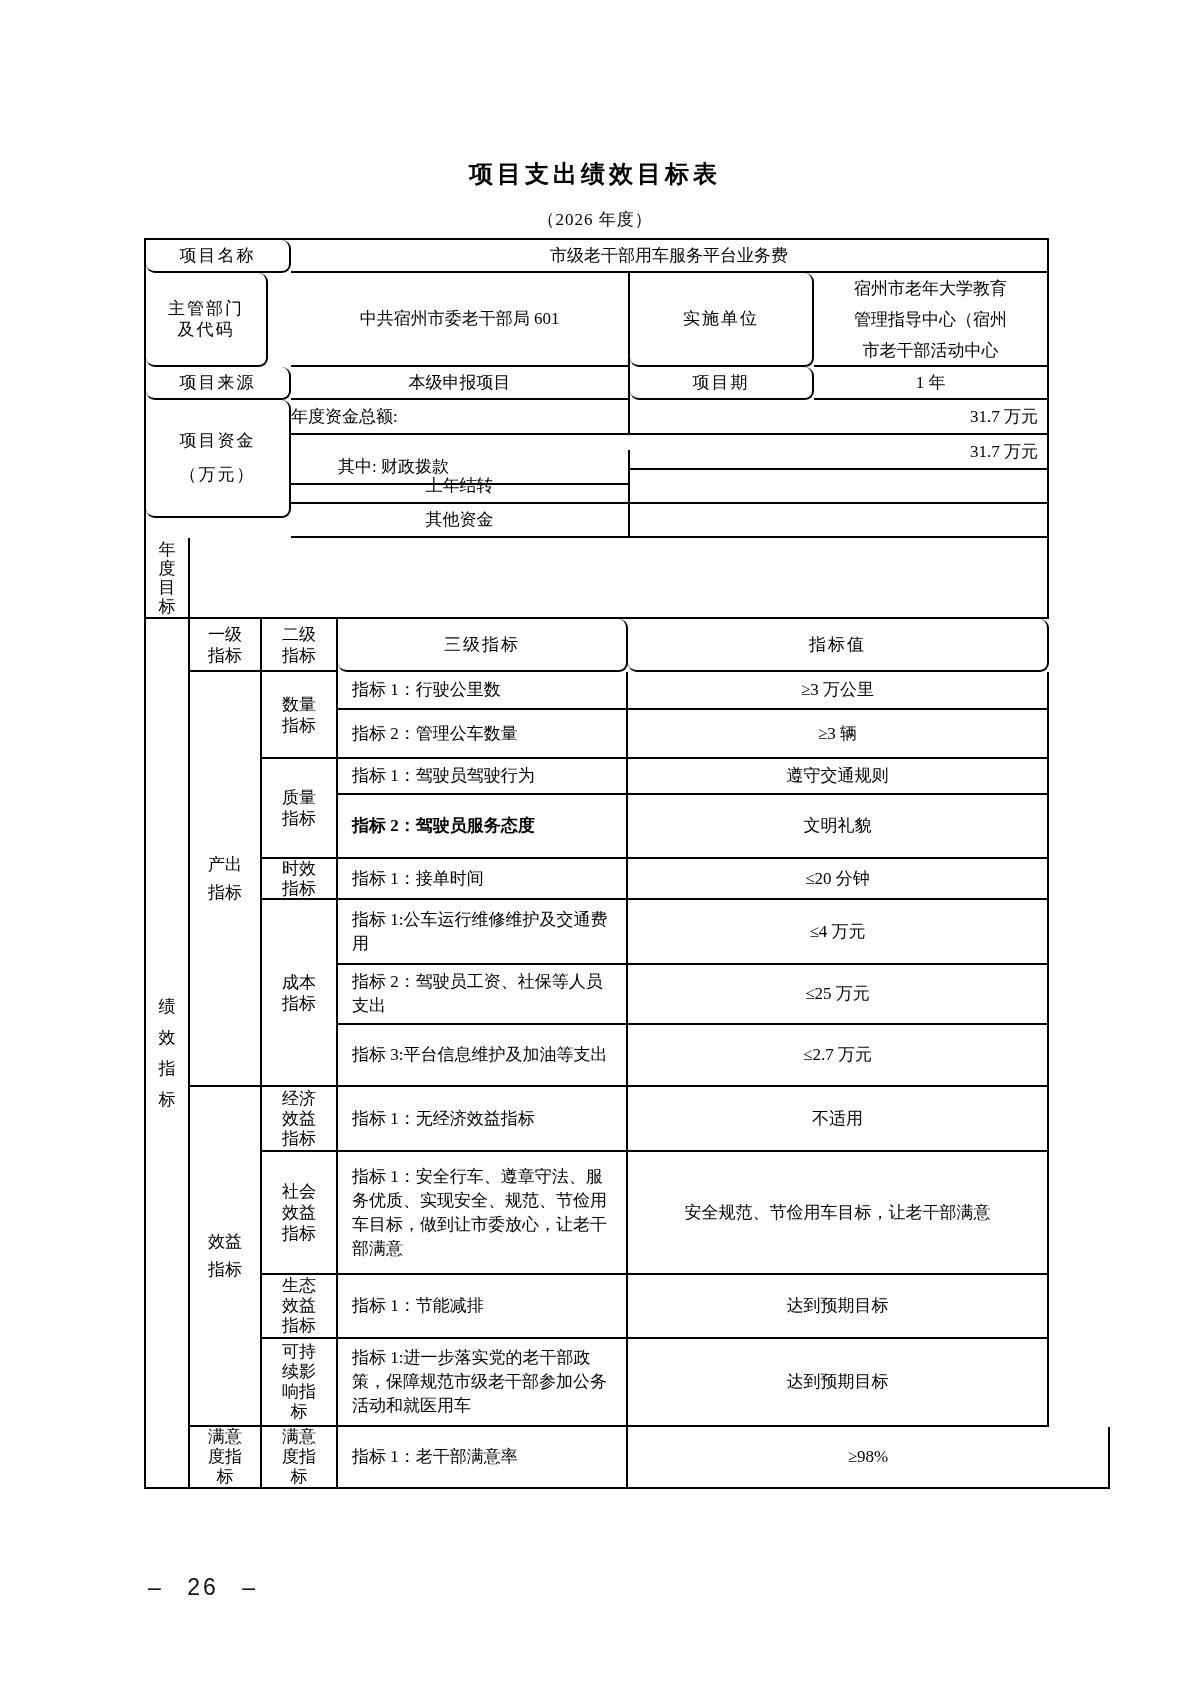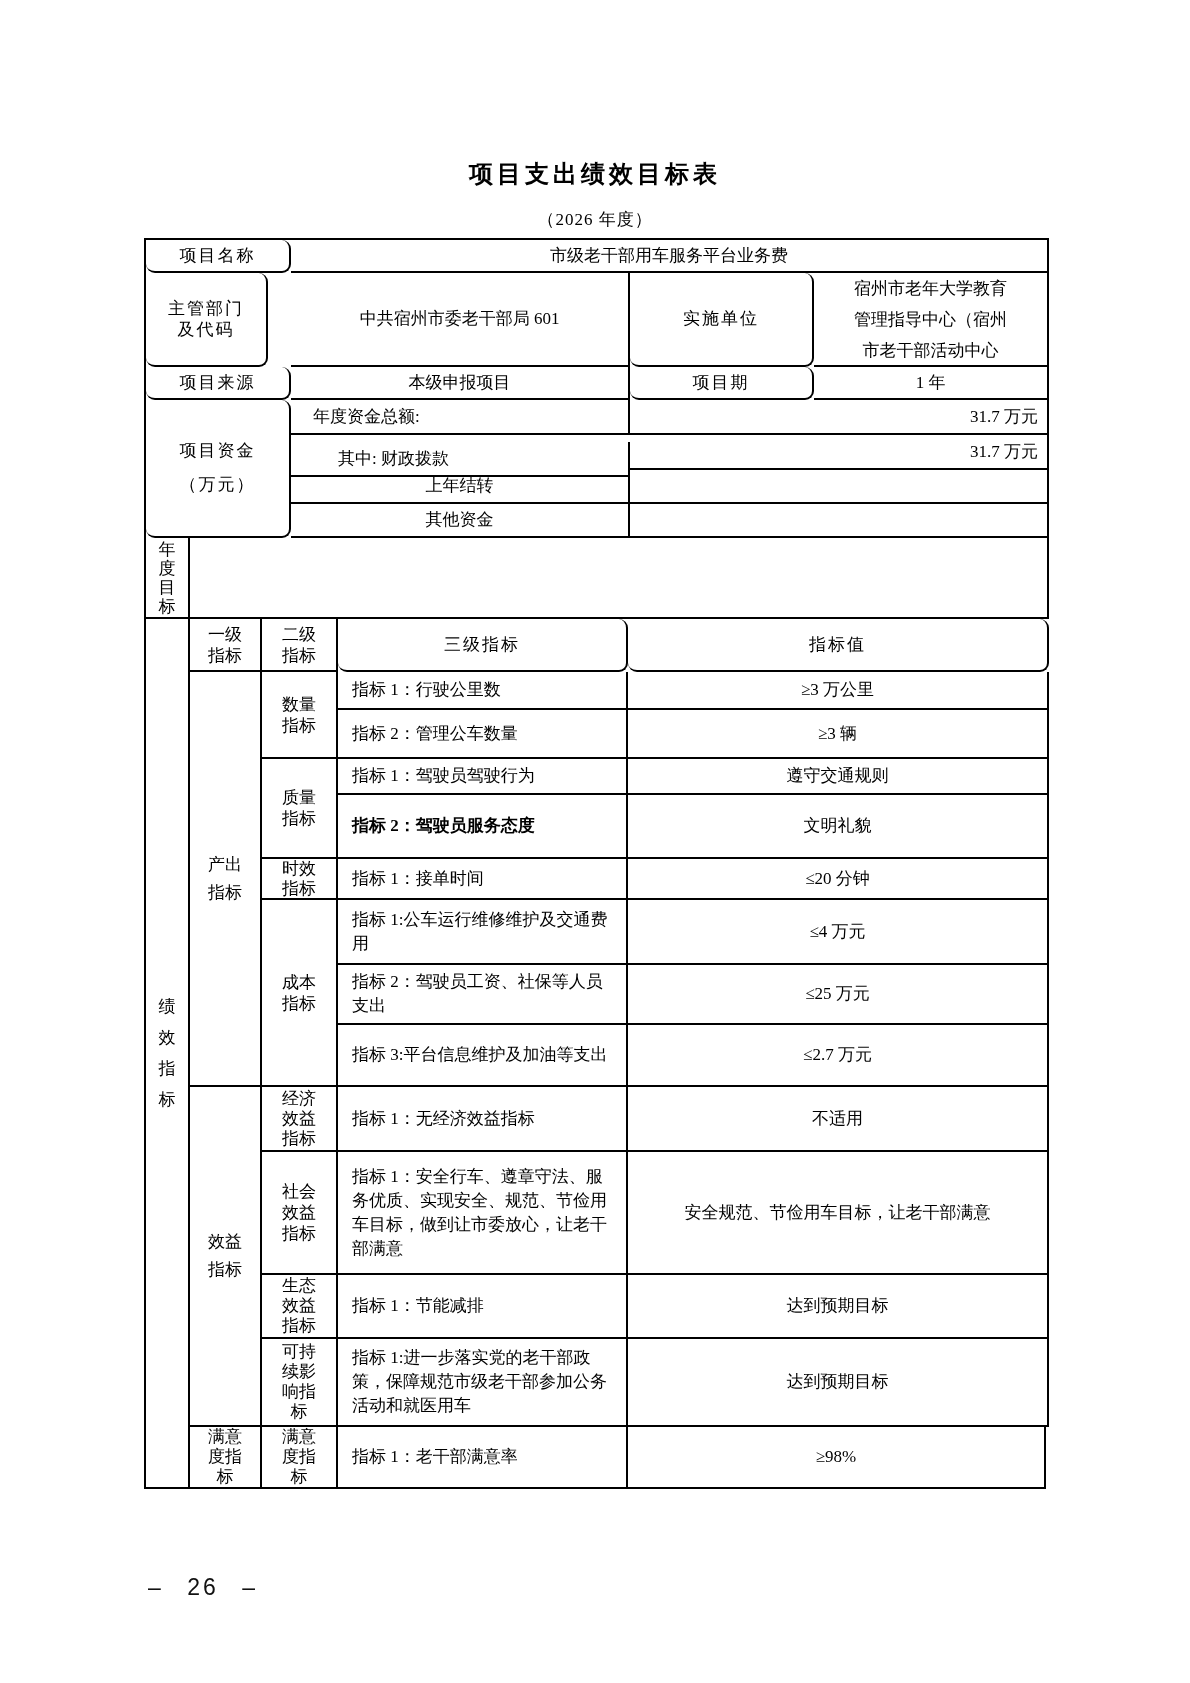--- a/index.html
+++ b/index.html
@@ -31,21 +31,21 @@
   .lh19 { line-height:19px; }
   .lh20 { line-height:20px; }
   .lh21 { line-height:21px; }
   .lh28 { line-height:28px; }
   .lh31 { line-height:31px; }
   .l3 {
     justify-content:flex-start; text-align:left;
     padding:2px 12px 2px 14px; line-height:24px;
   }
   .rgt { justify-content:flex-end; padding-right:9px; }
-  .ind20 { justify-content:flex-start; text-align:right; padding-left:22px; }
+  .ind20 { justify-content:flex-start; text-align:right; }
   .ind45 { justify-content:flex-start; text-align:left; padding-left:47px; }
   .pad24 { padding:0 40px; }
   .bold { font-weight:bold; }
   .pageno {
     position:absolute; left:148px; top:1574px;
     font-family:"Liberation Sans","DejaVu Sans",sans-serif;
     font-size:23px; letter-spacing:3px; word-spacing:14px; color:#111;
   }
 </style>
 </head>
@@ -65,27 +65,27 @@
 及代码</div>
     <div class="cell" style="left:145px;top:33px;width:339px;height:94px">中共宿州市委老干部局 601</div>
     <div class="cell hlabel" style="left:484px;top:33px;width:184px;height:94px">实施单位</div>
     <div class="cell lh31 pad24" style="left:668px;top:33px;width:235px;height:94px">宿州市老年大学教育管理指导中心（宿州市老干部活动中心</div>
 
     <div class="cell hlabel" style="left:0;top:127px;width:145px;height:33px">项目来源</div>
     <div class="cell" style="left:145px;top:127px;width:339px;height:33px">本级申报项目</div>
     <div class="cell hlabel" style="left:484px;top:127px;width:184px;height:33px">项目期</div>
     <div class="cell" style="left:668px;top:127px;width:235px;height:33px">1 年</div>
 
-    <div class="cell hlabel pre lh34" style="left:0;top:160px;width:145px;height:138px;line-height:34px">项目资金
+    <div class="cell hlabel pre lh34" style="left:0;top:160px;width:145px;height:118px;line-height:34px">项目资金
 （万元）</div>
 
     <div class="cell ind20" style="left:145px;top:160px;width:339px;height:35px">年度资金总额:</div>
     <div class="cell rgt" style="left:484px;top:160px;width:419px;height:35px">31.7 万元</div>
 
-    <div class="cell ind45" style="left:145px;top:202px;width:339px;height:35px">其中: 财政拨款</div>
+    <div class="cell ind45" style="left:145px;top:210px;width:339px;height:35px">其中: 财政拨款</div>
     <div class="cell rgt" style="left:484px;top:195px;width:419px;height:35px">31.7 万元</div>
 
     <div class="cell" style="left:145px;top:230px;width:339px;height:34px">上年结转</div>
     <div class="cell rgt" style="left:484px;top:230px;width:419px;height:34px"></div>
 
     <div class="cell" style="left:145px;top:264px;width:339px;height:34px">其他资金</div>
     <div class="cell rgt" style="left:484px;top:264px;width:419px;height:34px"></div>
 
     <div class="cell pre lh19" style="left:0;top:298px;width:44px;height:81px">年
 度
@@ -168,19 +168,19 @@
     <div class="cell l3" style="left:192px;top:912px;width:290px;height:123px">指标 1：安全行车、遵章守法、服务优质、实现安全、规范、节俭用车目标，做到让市委放心，让老干部满意</div>
     <div class="cell" style="left:482px;top:912px;width:421px;height:123px">安全规范、节俭用车目标，让老干部满意</div>
 
     <div class="cell l3" style="left:192px;top:1035px;width:290px;height:64px">指标 1：节能减排</div>
     <div class="cell" style="left:482px;top:1035px;width:421px;height:64px">达到预期目标</div>
 
     <div class="cell l3" style="left:192px;top:1099px;width:290px;height:88px">指标 1:进一步落实党的老干部政策，保障规范市级老干部参加公务活动和就医用车</div>
     <div class="cell" style="left:482px;top:1099px;width:421px;height:88px">达到预期目标</div>
 
     <div class="cell l3" style="left:192px;top:1187px;width:290px;height:62px">指标 1：老干部满意率</div>
-    <div class="cell" style="left:482px;top:1187px;width:418px;height:62px">≥98%</div>
+    <div class="cell" style="left:482px;top:1187px;width:482px;height:62px">≥98%</div>
 
   </div>
 
   <div class="pageno">– 26 –</div>
 
 </div>
 
 </body></html>

